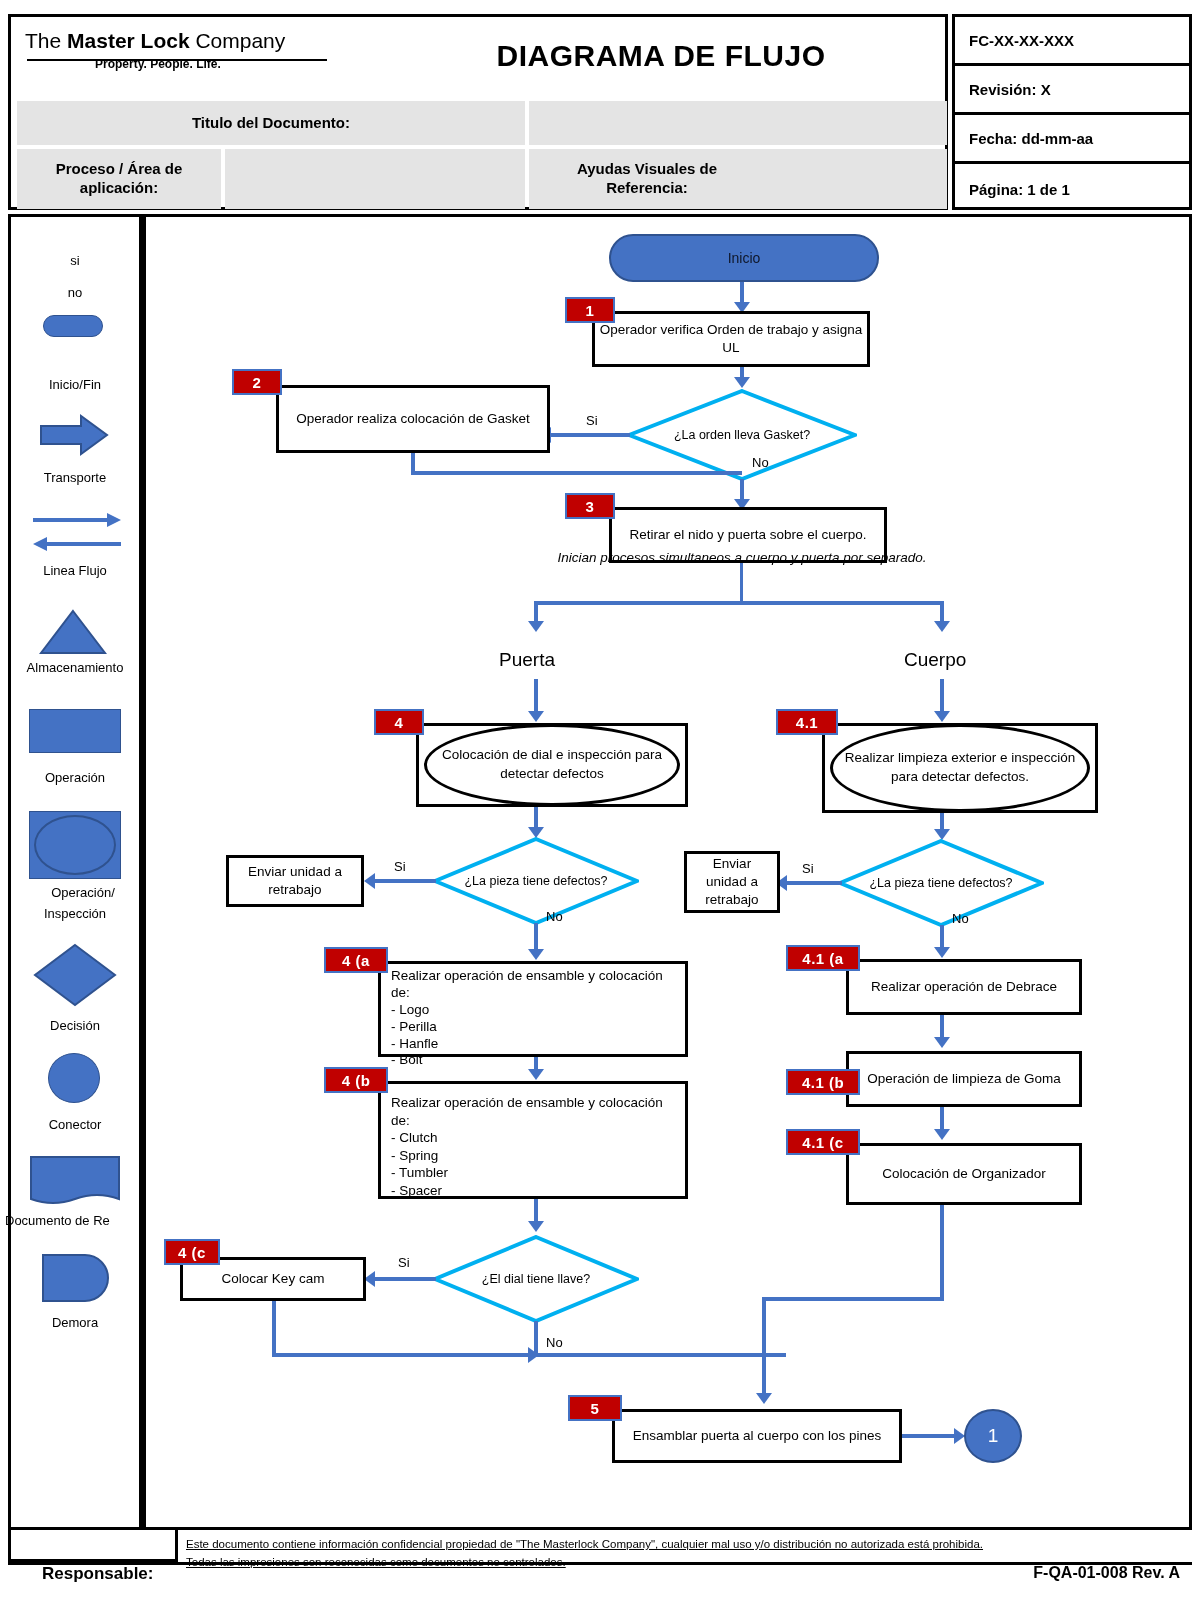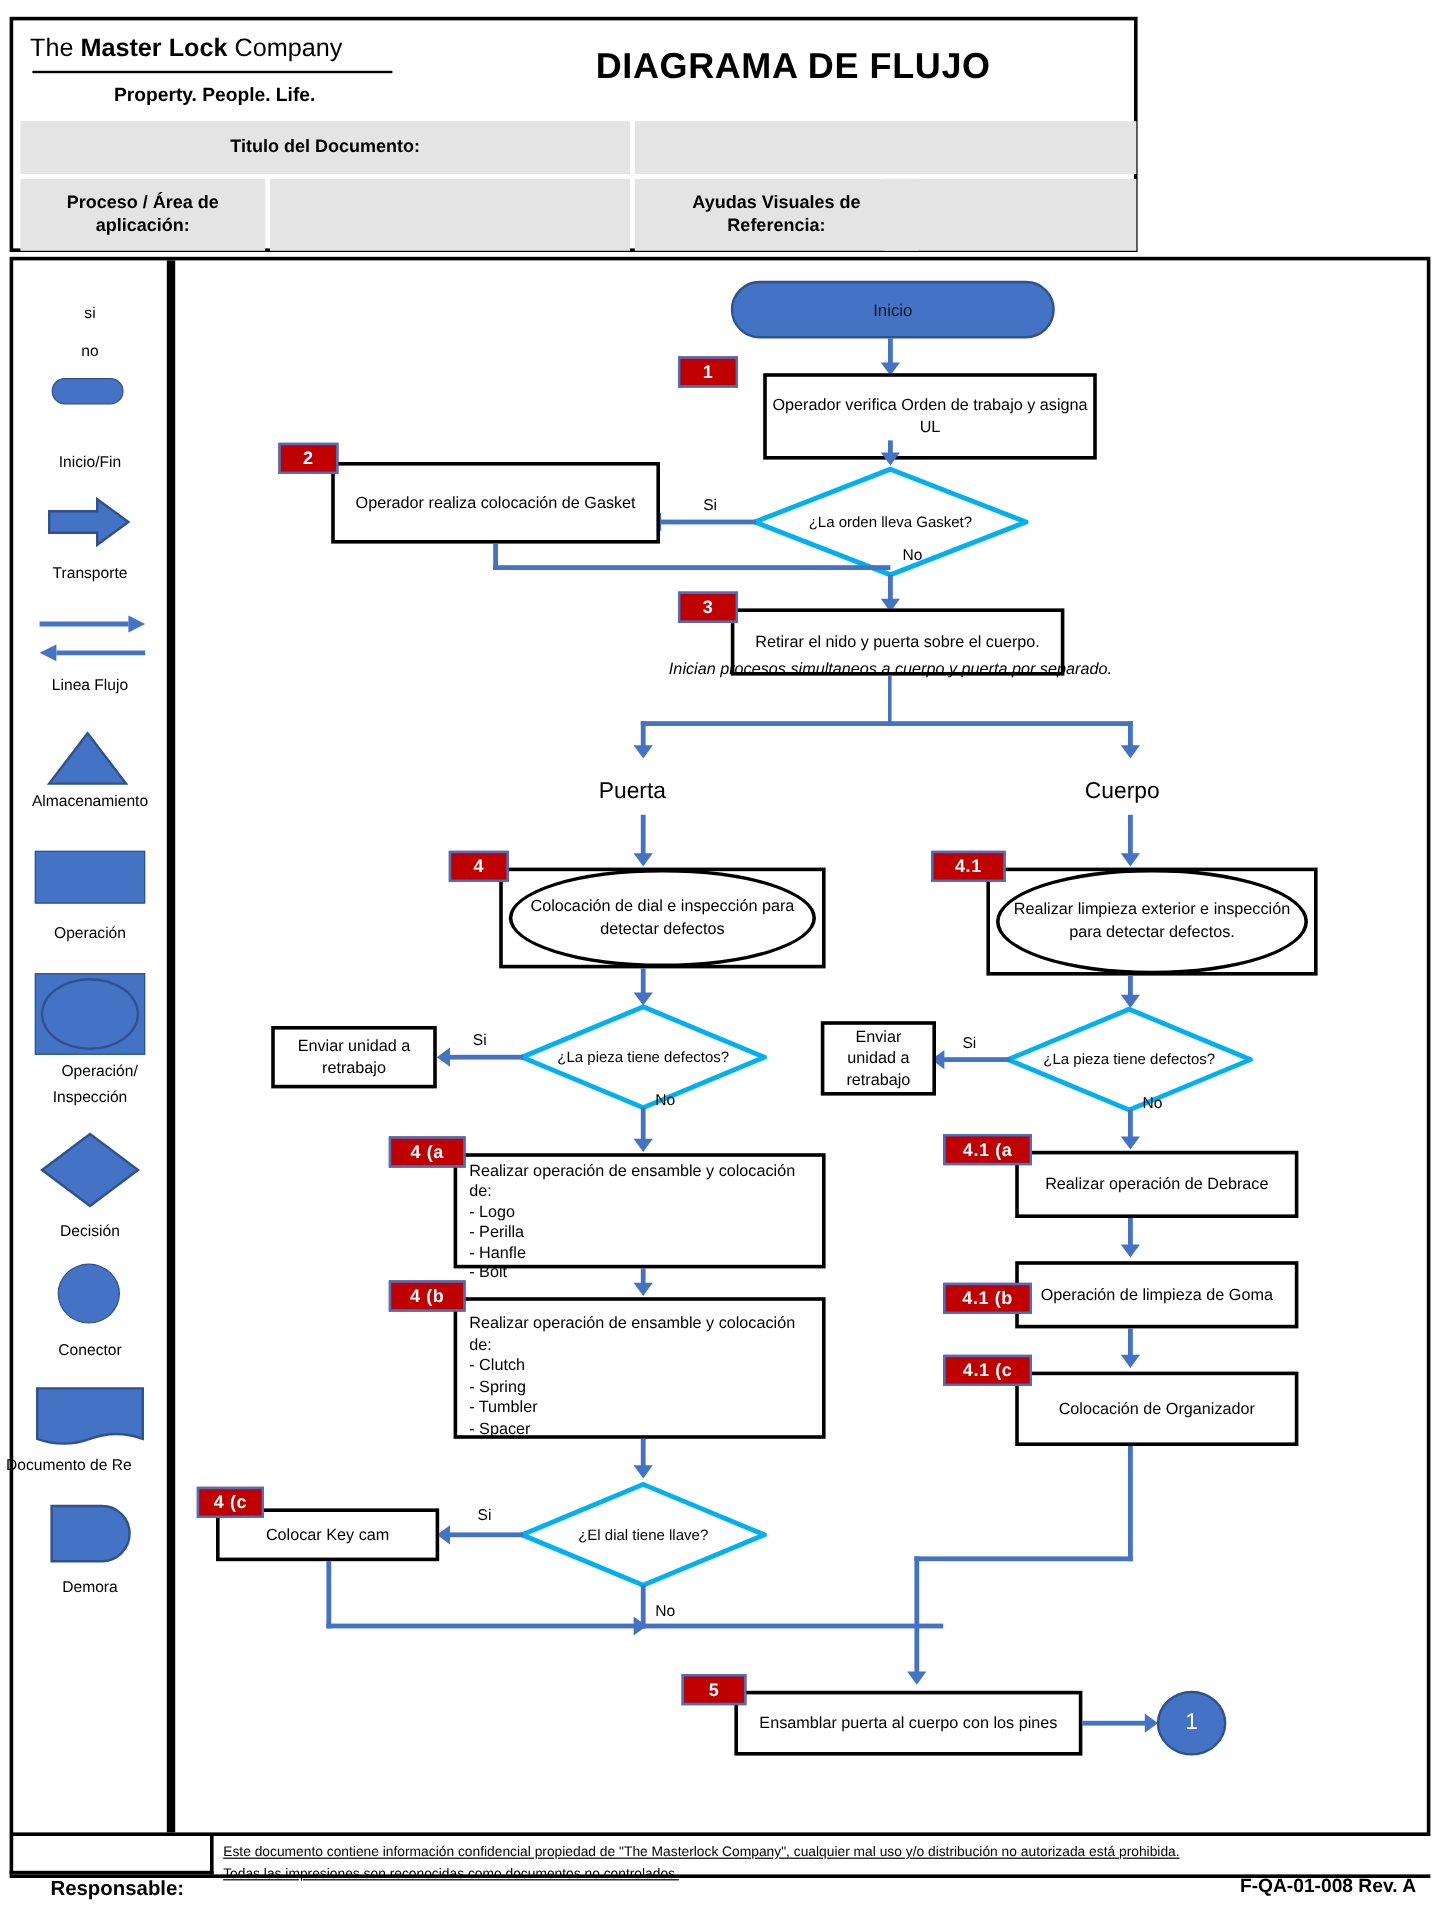--- a/index.html
+++ b/index.html
@@ -12,21 +12,21 @@
 
   
   #header-block { position:absolute; left:8px; top:14px; width:1184px; height:196px; }
 
   #hdr-left-box { left:0; top:0; width:940px; height:196px; border:3px solid #000; position:absolute; background:#fff; }
   #logo-cell { position:absolute; left:0; top:0; width:380px; height:78px; }
   #logo-line1 { position:absolute; left:14px; top:12px; font-size:21px; letter-spacing:0px; white-space:nowrap; }
   #logo-line1 .thin { font-weight:400;margin-top:32px; }
   #logo-line1 .fat { font-weight:bold; }
   #logo-rule { position:absolute; left:16px; top:42px; width:300px; height:2px; background:#000; }
-  #logo-line2 { position:absolute; left:60px; top:54px; font-size:16px; font-weight:bold; white-space:nowrap;padding-left:24px; }
+  #logo-line2 { position:absolute; left:60px; top:40px; font-size:12px; font-weight:bold; white-space:nowrap;padding-left:24px; }
   #doc-title-main { position:absolute; left:380px; top:22px; width:540px; text-align:center;
                     font-size:30px; font-weight:bold; letter-spacing:0.5px; }
 
   .hdr-cell { position:absolute; background:#e4e4e4; border:0; }
   #cell-titulo-label { left:6px;  top:84px;  width:508px; height:44px; }
   #cell-titulo-value { left:518px;top:84px;  width:418px; height:44px; }
   #cell-proceso-label{ left:6px;  top:132px; width:204px; height:60px; }
   #cell-proceso-value{ left:214px;top:132px; width:300px; height:60px; }
   #cell-ayudas-label { left:518px;top:132px; width:236px; height:60px; }
   #cell-ayudas-value { left:726px;top:132px; width:210px; height:60px; }
@@ -124,20 +124,34 @@
     </div>
 
     <div class="hdr-cell" id="cell-ayudas-label">
       <div class="hdr-cell-txt">Ayudas Visuales de Referencia:</div>
     </div>
     <div class="hdr-cell" id="cell-ayudas-value">
       <div class="hdr-cell-txt"></div>
     </div>
   </div>
 
+  <div id="hdr-right-box">
+    <div class="meta-row" id="meta-0">
+      <div class="meta-txt">FC-XX-XX-XXX</div>
+    </div>
+    <div class="meta-row" id="meta-1">
+      <div class="meta-txt">Revisión: X</div>
+    </div>
+    <div class="meta-row" id="meta-2">
+      <div class="meta-txt">Fecha: dd-mm-aa</div>
+    </div>
+    <div class="meta-row" id="meta-3">
+      <div class="meta-txt">Página: 1  de 1</div>
+    </div>
+  </div>
 </div>
 
 <div id="body-frame">
 
   <div id="legend-col">
 
     <div class="lg-label" style="top:36px;">si</div>
     <div class="lg-label" style="top:68px;">no</div>
 
     <div class="lg-shape bl" style="left:32px; top:98px; width:60px; height:22px; border-radius:11px;"></div>
@@ -205,21 +219,21 @@
   <div id="legend-div"></div>
 
   <div id="canvas">
 
     <div class="node terminator" style="left:463px; top:17px; width:270px; height:48px;">
       <span>Inicio</span>
     </div>
     <div class="line" style="left:594px; top:65px; width:4px; height:24px;"></div>
     <div class="arrow arr-d" style="left:588px; top:85px;"></div>
 
-    <div class="node rectbox" style="left:490px; top:94px; width:278px; height:72px;">
+    <div class="node rectbox" style="left:446px; top:94px; width:278px; height:56px;">
       <span>Operador verifica Orden de trabajo y asigna UL</span>
     </div>
     <div class="badge" style="left:419px; top:80px; width:50px; height:26px;">
       <span>1</span>
     </div>
     <div class="line" style="left:594px; top:150px; width:4px; height:14px;"></div>
     <div class="arrow arr-d" style="left:588px; top:160px;"></div>
 
     <div class="node diamond" style="left:481px; top:172px; width:230px; height:92px;">
       <svg class="dm" viewBox="0 0 230 92" preserveAspectRatio="none">

